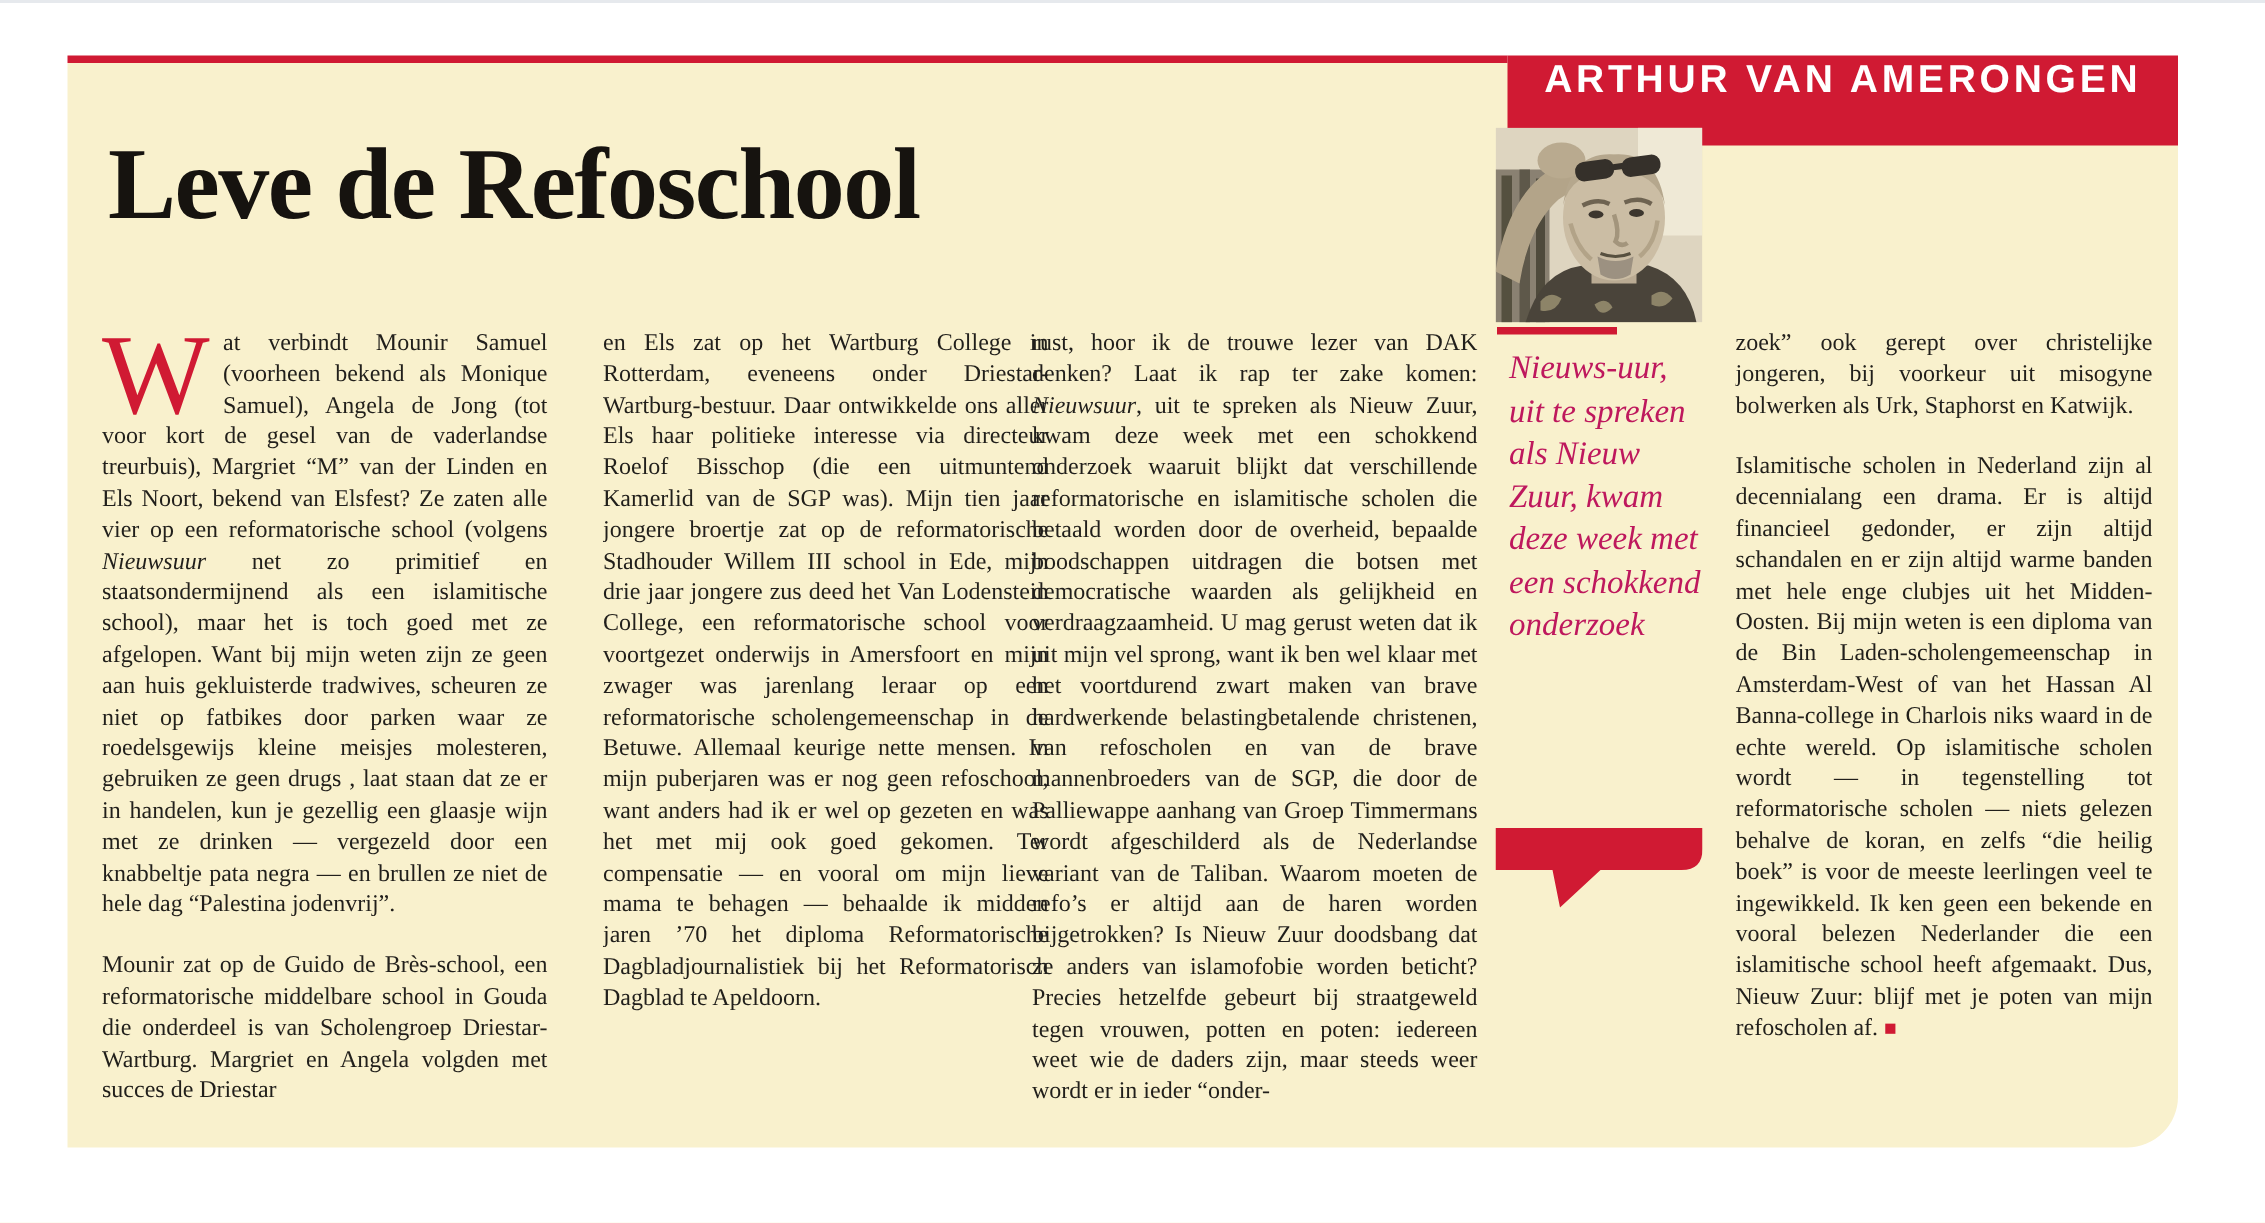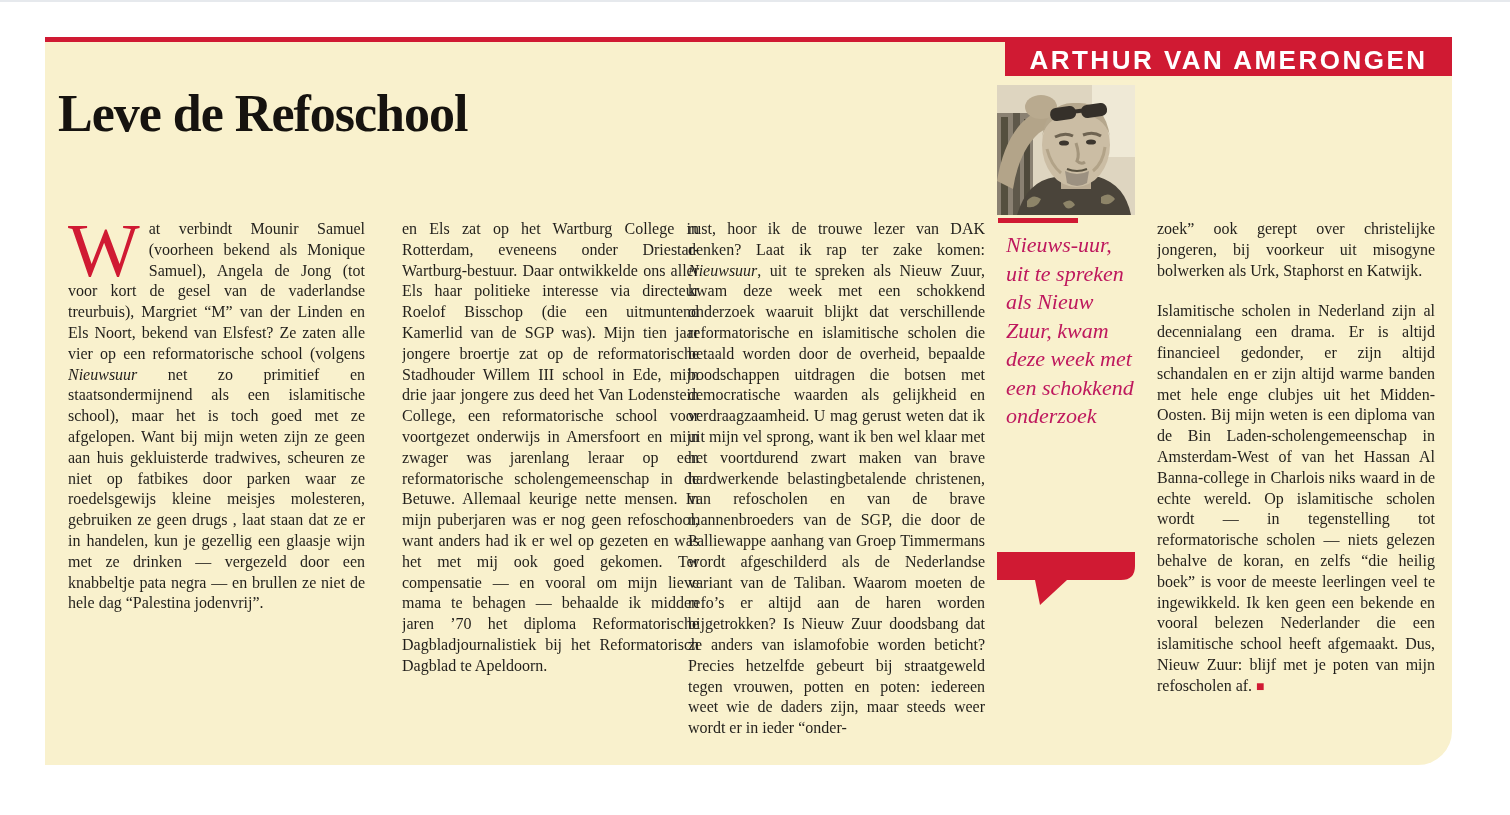--- a/index.html
+++ b/index.html
@@ -12,27 +12,27 @@
   html,body{width:1510px;height:815px;background:var(--page);overflow:hidden;}
   body{font-family:"Liberation Serif",serif;color:var(--ink);position:relative;}
 
   .top-hairline{position:absolute;left:0;top:0;width:1510px;height:2px;background:#E6E9ED;}
 
   .canvas{position:absolute;left:45px;top:42px;width:1407px;height:723px;
           background:var(--cream);border-bottom-right-radius:34px;}
 
   .red-rule{position:absolute;left:45px;top:37px;width:960px;height:5px;background:var(--red);}
 
-  .banner{position:absolute;left:1005px;top:37px;width:447px;height:39px;background:var(--red);
-          display:flex;align-items:flex-end;justify-content:center;}
+  .banner{position:absolute;left:1005px;top:37px;width:447px;height:60px;background:var(--red);
+          display:flex;align-items:flex-start;justify-content:center;}
   .banner span{font-family:"Liberation Sans",sans-serif;font-weight:700;font-size:26px;
           letter-spacing:2.5px;color:#ffffff;white-space:nowrap;}
 
-  .title{position:absolute;left:58px;top:86px;width:900px;
-         font-family:"Liberation Serif",serif;font-weight:700;font-size:52px;line-height:1.08;
+  .title{position:absolute;left:72px;top:86px;width:900px;
+         font-family:"Liberation Serif",serif;font-weight:700;font-size:68px;line-height:1.08;
          letter-spacing:-1px;color:#16130F;}
 
   .photo{position:absolute;left:997px;top:85px;width:138px;height:130px;overflow:hidden;}
   .photo svg{display:block;}
   .photo-underline{position:absolute;left:998px;top:218px;width:80px;height:5px;background:var(--red);}
 
   .col{position:absolute;top:219px;height:545px;overflow:hidden;
        font-size:16px;line-height:20.8px;text-align:justify;color:var(--ink);}
   .col-1{left:68px;width:297px;}
   .col-2{left:378px;width:297px;margin-left:24px;}
@@ -94,20 +94,21 @@
     <path d="M79 58 q4 12 1 18 q4 4 8 1" stroke="#A3957C" stroke-width="3" fill="none"></path>
     <path d="M50 64 q4 16 14 24 M108 62 q-2 16 -12 24" stroke="#B2A388" stroke-width="3" fill="none"></path>
     <path d="M68 86 q12 6 24 0 l-2 12 q-10 6 -20 0 Z" fill="#9C9181"></path>
     <path d="M70 84 q10 4 20 0" stroke="#57503F" stroke-width="2" fill="none"></path>
   </svg>
 </div>
 <div class="photo-underline"></div>
 
 <div class="col col-1">
     <p><span class="seg-dropcap">W</span><span>at verbindt Mounir Samuel (voorheen bekend als Monique Samuel), Angela de Jong (tot voor kort de gesel van de vaderlandse treurbuis), Margriet “M” van der Linden en Els Noort, bekend van Elsfest? Ze zaten alle vier op een reformatorische school (volgens </span><span class="seg-italic">Nieuwsuur</span><span> net zo primitief en staatsondermijnend als een islamitische school), maar het is toch goed met ze afgelopen. Want bij mijn weten zijn ze geen aan huis gekluisterde tradwives, scheuren ze niet op fatbikes door parken waar ze roedelsgewijs kleine meisjes molesteren, gebruiken ze geen drugs , laat staan dat ze er in handelen, kun je gezellig een glaasje wijn met ze drinken — vergezeld door een knabbeltje pata negra — en brullen ze niet de hele dag “Palestina jodenvrij”.</span></p>
+    <p><span>Mounir zat op de Guido de Brès-school, een reformatorische middelbare school in Gouda die onderdeel is van Scholengroep Driestar-Wartburg. Margriet en Angela volgden met succes de Driestar</span></p>
   </div>
 <div class="col col-2">
     <p><span>en Els zat op het Wartburg College in Rotterdam, eveneens onder Driestar-Wartburg-bestuur. Daar ontwikkelde ons aller Els haar politieke interesse via directeur Roelof Bisschop (die een uitmuntend Kamerlid van de SGP was). Mijn tien jaar jongere broertje zat op de reformatorische Stadhouder Willem III school in Ede, mijn drie jaar jongere zus deed het Van Lodenstein College, een reformatorische school voor voortgezet onderwijs in Amersfoort en mijn zwager was jarenlang leraar op een reformatorische scholengemeenschap in de Betuwe. Allemaal keurige nette mensen. In mijn puberjaren was er nog geen refoschool, want anders had ik er wel op gezeten en was het met mij ook goed gekomen. Ter compensatie — en vooral om mijn lieve mama te behagen — behaalde ik midden jaren ’70 het diploma Reformatorische Dagbladjournalistiek bij het Reformatorisch Dagblad te Apeldoorn.</span></p>
   </div>
 <div class="col col-3">
     <p><span>rust, hoor ik de trouwe lezer van DAK denken? Laat ik rap ter zake komen: </span><span class="seg-italic">Nieuwsuur</span><span>, uit te spreken als Nieuw Zuur, kwam deze week met een schokkend onderzoek waaruit blijkt dat verschillende reformatorische en islamitische scholen die betaald worden door de overheid, bepaalde boodschappen uitdragen die botsen met democratische waarden als gelijkheid en verdraagzaamheid. U mag gerust weten dat ik uit mijn vel sprong, want ik ben wel klaar met het voortdurend zwart maken van brave hardwerkende belastingbetalende christenen, van refoscholen en van de brave mannenbroeders van de SGP, die door de Palliewappe aanhang van Groep Timmermans wordt afgeschilderd als de Nederlandse variant van de Taliban. Waarom moeten de refo’s er altijd aan de haren worden bijgetrokken? Is Nieuw Zuur doodsbang dat ze anders van islamofobie worden beticht? Precies hetzelfde gebeurt bij straatgeweld tegen vrouwen, potten en poten: iedereen weet wie de daders zijn, maar steeds weer wordt er in ieder “onder-</span></p>
   </div>
 
 <div class="pullquote">Nieuws-uur, uit te spreken als Nieuw Zuur, kwam deze week met een schokkend onderzoek</div>
 

